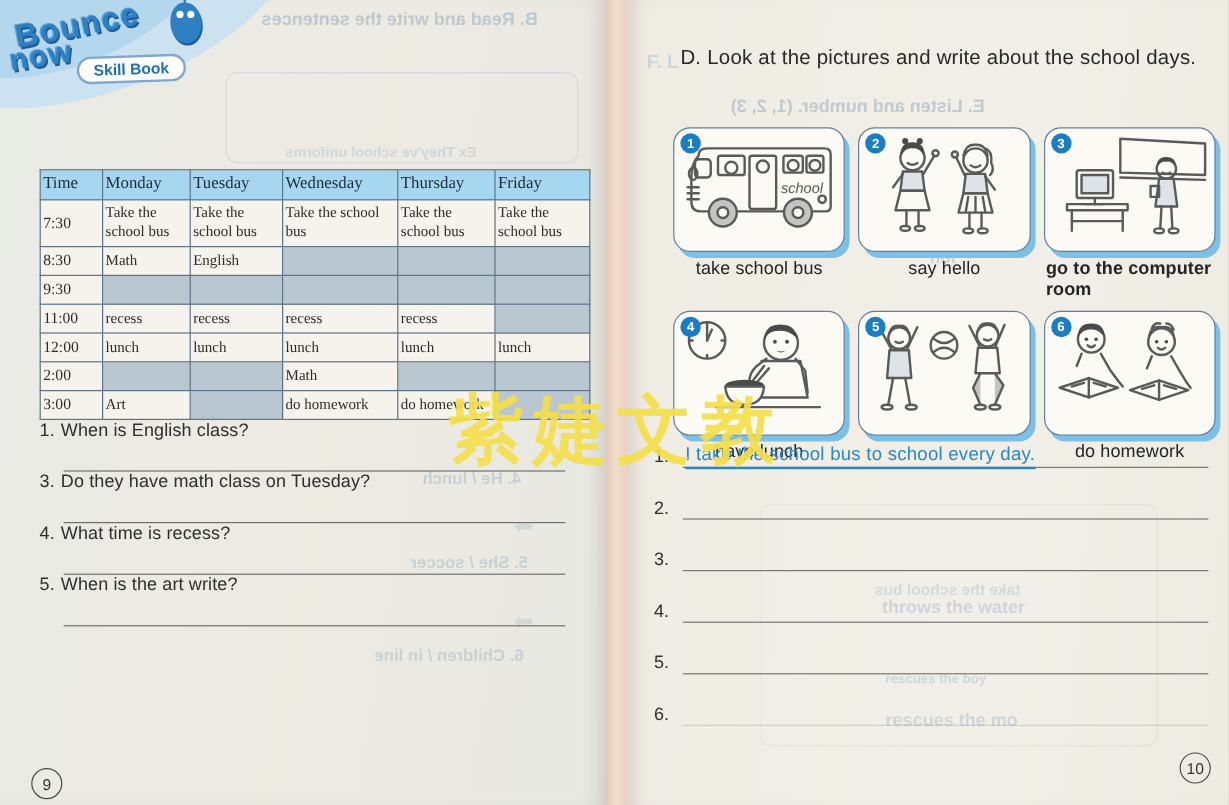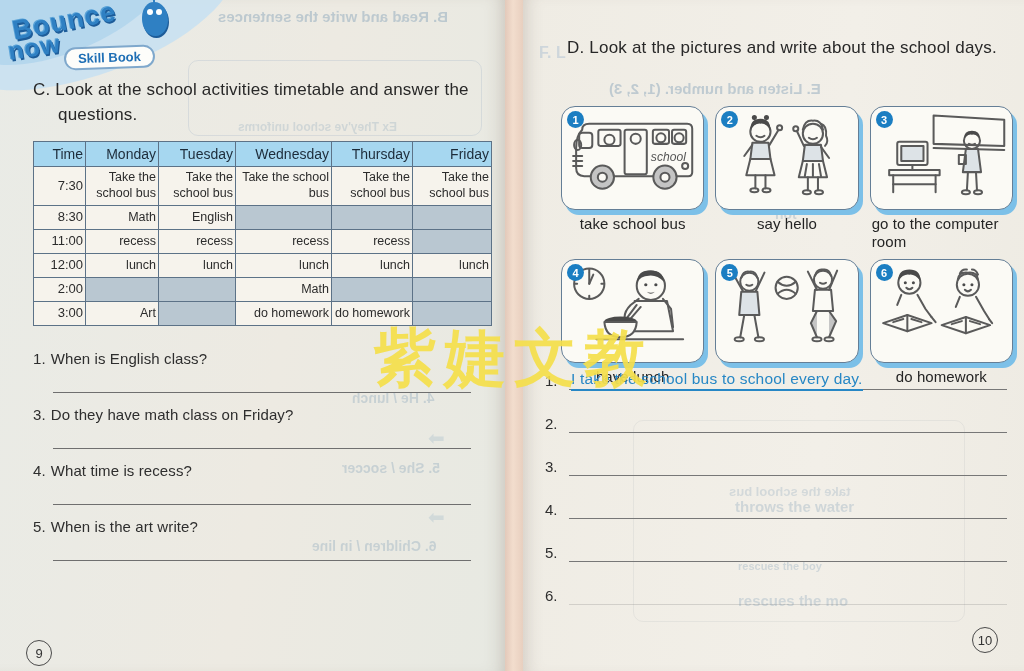--- a/index.html
+++ b/index.html
@@ -45,58 +45,58 @@
   .sec-title{position:absolute;font-size:17px;font-weight:normal;color:#282828;
     line-height:1.45;letter-spacing:.2px;}
   .sec-title .hang{display:block;padding-left:25px;text-indent:-25px;}
   .sec-title.c{left:33px;top:78px;width:452px;}
   .sec-title.d{left:44px;top:36px;width:436px;}
 
   
   table.timetable{position:absolute;left:33px;top:141px;width:458px;
     border-collapse:collapse;table-layout:fixed;}
   .timetable th,.timetable td{
-    border:1.6px solid #5c7287;text-align:right;vertical-align:middle;
-    color:#2c2c2c;background:#f6f3ec;padding:1px 2px;}
+    border:1.6px solid #5c7287;text-align:left;vertical-align:middle;
+    color:#2c2c2c;background:#f6f3ec;padding:1px 2px;font-family:Liberation Serif, serif;}
   .timetable th{background:#a6d7f0;font-weight:normal;font-size:14px;
     color:#1d2c3a;height:22px;}
   .timetable td{font-size:12.5px;height:21px;line-height:1.25;}
   .timetable tr.tall td{height:36px;}
   .timetable td.empty{background:#b9c7d1;}
   .timetable td.time{font-size:13px;}
   .col-time{width:52px;}.col-mon{width:73px;}.col-tue{width:77px;}
   .col-wed{width:96px;}.col-thu{width:81px;}.col-fri{width:79px;}
 
   
   .questions{position:absolute;left:33px;top:350px;width:458px;}
-  .q-item{margin-bottom:13px;}
+  .q-item{}
   .q-text{font-size:15px;color:#2e2e2e;letter-spacing:.1px;}
   .q-num{margin-right:5px;}
   .q-rule{border-bottom:1.3px solid #6f6f6f;margin:25px 20px 0 20px;height:0;}
 
   
   .page-badge{position:absolute;width:24px;height:24px;border:1.5px solid #4a4a4a;
     border-radius:50%;display:flex;align-items:center;justify-content:center;
     font-size:13px;color:#333;background:transparent;}
   .badge-left{left:26px;top:640px;}
-  .badge-right{right:26px;top:627px;}
+  .badge-right{right:15px;top:627px;}
 
   
   .cards-grid{position:absolute;left:38px;top:106px;width:452px;
     display:grid;grid-template-columns:1fr 1fr 1fr;column-gap:11px;row-gap:6px;}
   .card{position:relative;height:102px;background:#fbfaf5;
     border:1.8px solid #647e96;border-radius:14px;
     box-shadow:4px 5px 0 #7cc0e8;}
   .badge-num{position:absolute;left:5px;top:4px;width:17px;height:17px;
     background:#1b7ec2;color:#fff;border-radius:50%;font-size:11px;font-weight:bold;
     display:flex;align-items:center;justify-content:center;z-index:2;}
   .card svg{position:absolute;left:0;top:0;width:100%;height:100%;}
   .caption{min-height:38px;padding-top:5px;font-size:15px;color:#242424;
     text-align:center;line-height:1.2;letter-spacing:.1px;}
-  .caption.align-left{text-align:left;padding-left:2px;}
+  .caption.align-left{text-align:left;padding-left:2px;font-weight:bold;}
 
   
   .answers{position:absolute;left:22px;top:347px;width:462px;}
   .ans-row{display:flex;align-items:flex-end;height:43px;}
   .ans-num{font-size:15px;color:#2e2e2e;width:22px;flex:none;padding-bottom:1px;}
   .ans-line{flex:1;position:relative;border-bottom:1.3px solid #777;height:24px;margin-left:2px;}
   .ans-row.faint .ans-line{border-bottom-color:rgba(120,120,120,.25);}
   .hand{position:absolute;left:2px;bottom:-2px;white-space:nowrap;
     font-size:15.5px;color:#2787c5;border-bottom:2px solid #2787c5;
     padding-bottom:1px;letter-spacing:.2px;}
@@ -154,24 +154,20 @@
     <div class="ghost-box gb1"></div>
     <div class="ghost mir gl1">B. Read and write the sentences</div>
     <div class="ghost mir gl2">Ex They've school uniforms</div>
     <div class="ghost mir gl3">2. They/(take) school bus</div>
     <div class="ghost mir gl4">4. He / lunch</div>
     <div class="ghost mir gl5">5. She / soccer</div>
     <div class="ghost mir gl6">6. Children / in line</div>
     <div class="ghost garrow ga1">⬅</div>
     <div class="ghost garrow ga2">⬅</div>
 
-    <div class="sec-title c">
-      <span class="hang"><span>C.</span>
-      <span>Look at the school activities timetable and answer the questions.</span></span>
-    </div>
 
     <table class="timetable">
       <colgroup>
         <col class="col-time">
           <col class="col-mon">
           <col class="col-tue">
         <col class="col-wed">
           <col class="col-thu">
           <col class="col-fri">
       </colgroup>
@@ -196,20 +192,28 @@
           </tr>
           <tr>
             <td class="time">8:30</td>
             <td>Math</td>
             <td>English</td>
             <td class="empty"></td>
             <td class="empty"></td>
             <td class="empty"></td>
           </tr>
           <tr>
+            <td class="time">9:30</td>
+            <td class="empty"></td>
+            <td class="empty"></td>
+            <td class="empty"></td>
+            <td class="empty"></td>
+            <td class="empty"></td>
+          </tr>
+          <tr>
             <td class="time">11:00</td>
             <td>recess</td>
             <td>recess</td>
             <td>recess</td>
             <td>recess</td>
             <td class="empty"></td>
           </tr>
           <tr>
             <td class="time">12:00</td>
             <td>lunch</td>
@@ -236,21 +240,21 @@
           </tr>
         </tbody>
     </table>
 
     <div class="questions">
         <div class="q-item">
           <div class="q-text"><span class="q-num">1.</span><span>When is English class?</span></div>
           <div class="q-rule"></div>
         </div>
         <div class="q-item">
-          <div class="q-text"><span class="q-num">3.</span><span>Do they have math class on Friday?</span></div>
+          <div class="q-text"><span class="q-num">3.</span><span>Do they have math class on Tuesday?</span></div>
           <div class="q-rule"></div>
         </div>
         <div class="q-item">
           <div class="q-text"><span class="q-num">4.</span><span>What time is recess?</span></div>
           <div class="q-rule"></div>
         </div>
         <div class="q-item">
           <div class="q-text"><span class="q-num">5.</span><span>When is the art write?</span></div>
           <div class="q-rule"></div>
         </div>

